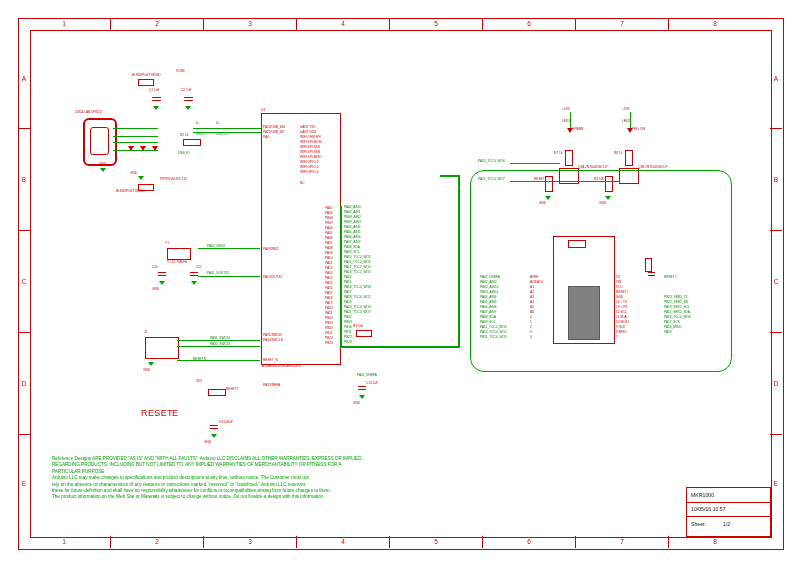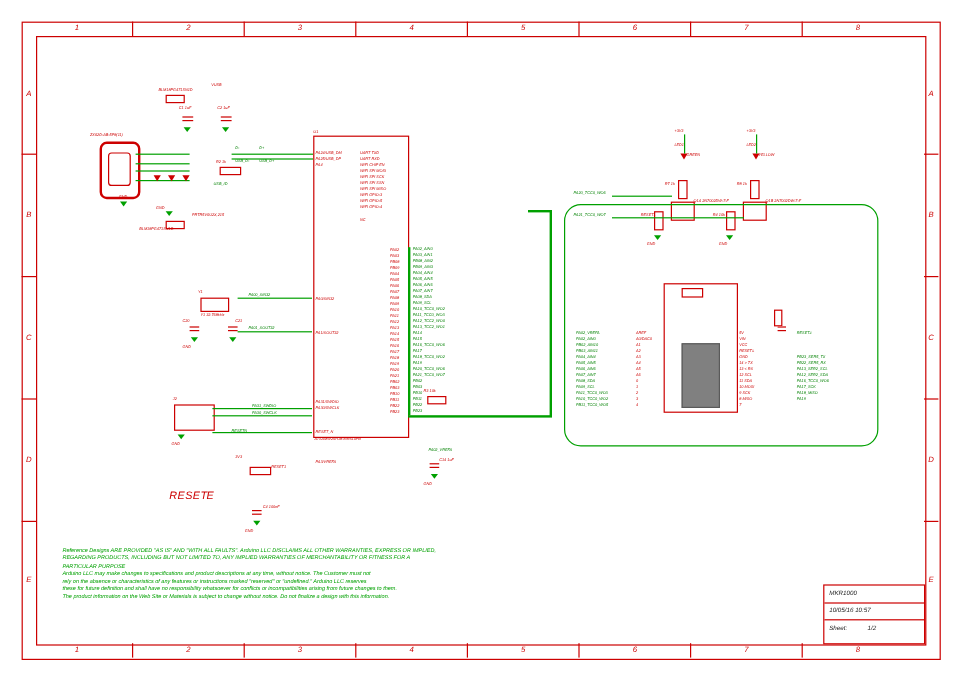--- a/index.html
+++ b/index.html
@@ -1,17 +1,17 @@
 <!DOCTYPE html>
 <html><head>
 <meta charset="utf-8">
 <style>
   html,body{margin:0;padding:0;background:#fff;}
   body{width:800px;height:566px;font-family:"Liberation Sans",sans-serif;}
-  #sheet{position:relative;width:800px;height:566px;background:#ffffff;overflow:hidden;font-style:italic;}
+  #sheet{position:relative;width:800px;height:566px;background:#ffffff;overflow:hidden;}
 
   
   .frame-outer{position:absolute;left:18px;top:18px;width:764px;height:530px;border:1px solid #cc0000;}
   .frame-inner{position:absolute;left:30px;top:30px;width:740px;height:506px;border:1px solid #cc0000;}
 
   .tickcol{position:absolute;width:1px;background:#cc0000;}
   .tickrow{position:absolute;height:1px;background:#cc0000;}
 
   .zlabel{position:absolute;font-size:6.5px;color:#cc0000;text-align:center;width:10px;}
 

